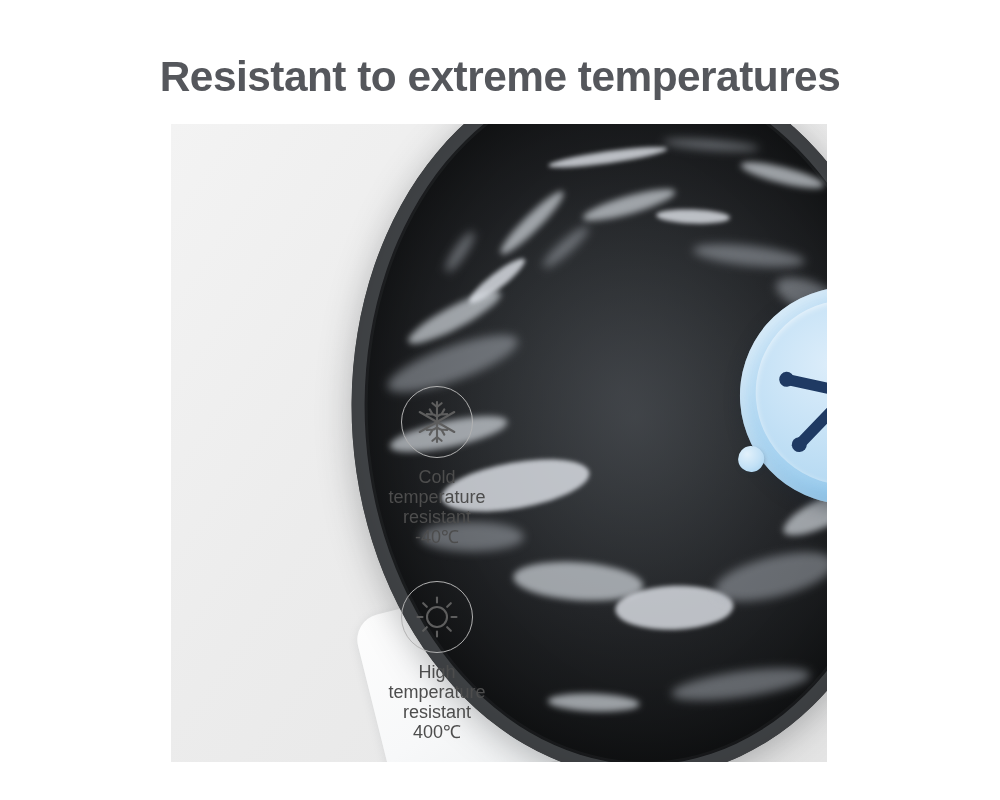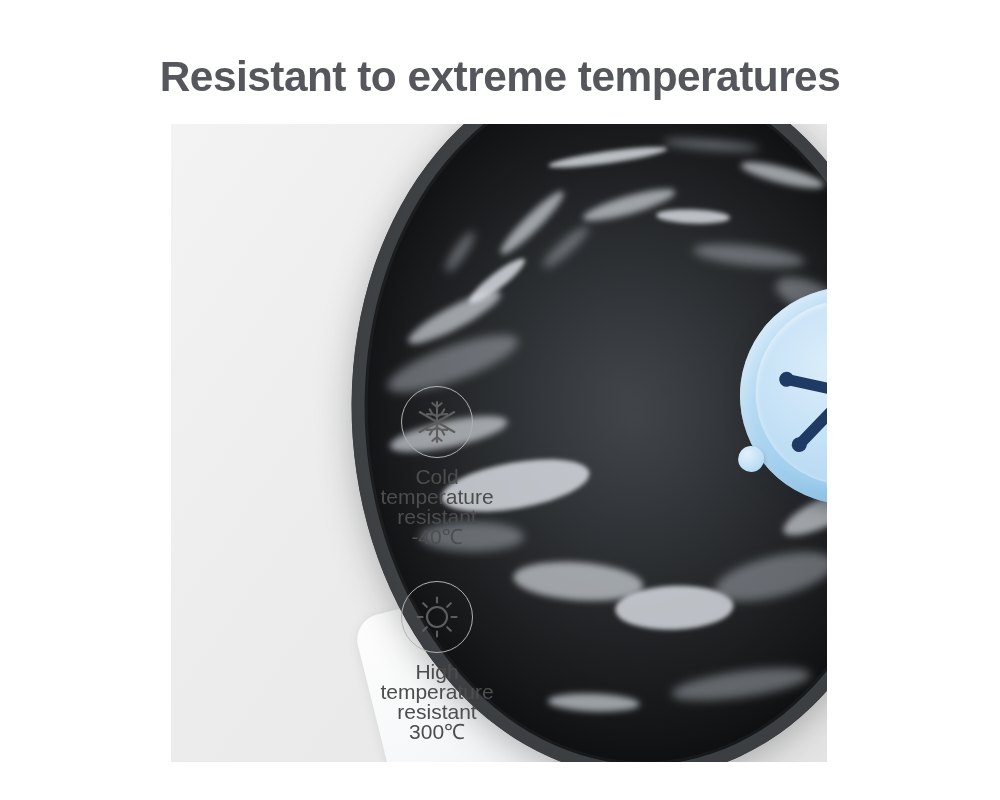--- a/index.html
+++ b/index.html
@@ -148,21 +148,21 @@
     margin: 0 auto;
     border-radius: 50%;
     border: 1.6px solid #b2b2b2;
     box-sizing: border-box;
     display: flex;
     align-items: center;
     justify-content: center;
   }
   .feature-caption {
     margin-top: 9px;
-    font-size: 21px;
+    font-size: 18px;
     line-height: 20px;
     color: #4d4d4d;
     font-family: "Liberation Sans", sans-serif;
     white-space: pre-line;
   }
 
   #speck {
     position: absolute;
     left: 324px; top: 2px;
     width: 13px; height: 6px;
@@ -271,16 +271,16 @@
           <line x1="9.2" y1="9.2" x2="12.8" y2="12.8"></line>
           <line x1="33.2" y1="33.2" x2="36.8" y2="36.8"></line>
           <line x1="36.8" y1="9.2" x2="33.2" y2="12.8"></line>
           <line x1="12.8" y1="33.2" x2="9.2" y2="36.8"></line>
         </g>
       </svg>
     </div>
     <div class="feature-caption">High
 temperature
 resistant
-300℃</div>
+400℃</div>
   </div>
 
 </div>
 
 </body></html>

